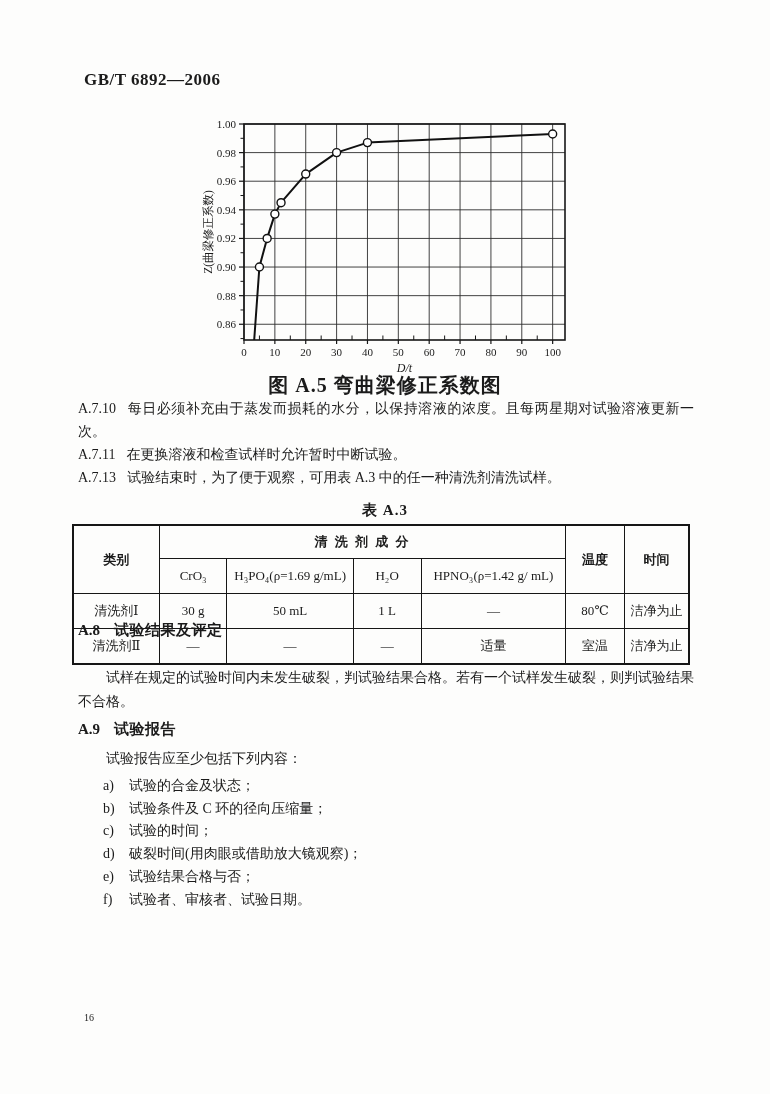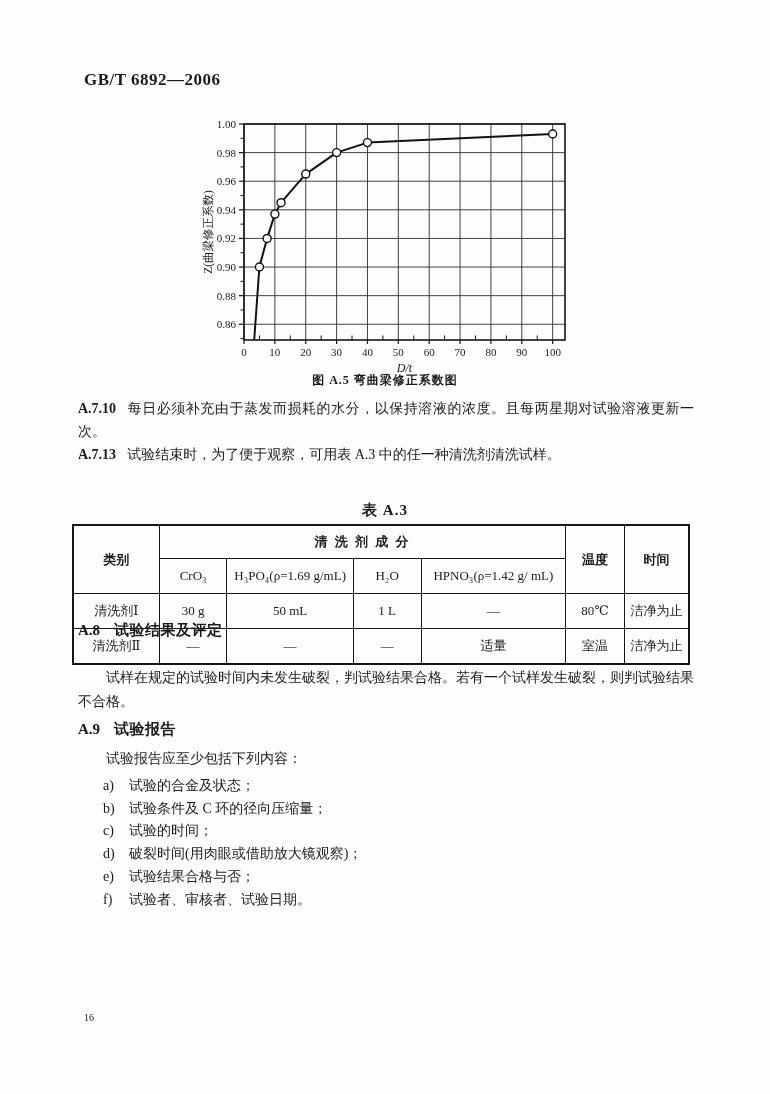--- a/index.html
+++ b/index.html
@@ -4,24 +4,24 @@
 <style>
   html,body{margin:0;padding:0;background:#e8e8e8;}
   .page{
     position:relative;width:770px;height:1094px;margin:0 auto;
     background:#fdfdfc;color:#1b1b1b;overflow:hidden;
     font-family:"Liberation Serif","DejaVu Serif",serif;
   }
   .doc-number{position:absolute;left:84px;top:70px;font-weight:bold;font-size:17px;letter-spacing:.5px;}
   .chart-wrap{position:absolute;left:195px;top:116px;width:380px;height:258px;}
   #chart-svg text{font-family:"Liberation Serif","DejaVu Serif",serif;fill:#1b1b1b;}
-  .figure-caption{position:absolute;left:78px;top:372px;width:614px;text-align:center;font-weight:bold;font-size:12px;letter-spacing:1px;}
+  .figure-caption{position:absolute;left:78px;top:372px;width:614px;text-align:center;font-weight:bold;font-size:20px;letter-spacing:1px;}
   .clauses{position:absolute;left:78px;top:397px;width:616px;font-size:14px;line-height:23px;}
   .clauses p{margin:0;text-align:justify;}
-  .clause-num{font-weight:bold;margin-right:11px;white-space:nowrap;}
+  .clause-num{font-weight:normal;margin-right:11px;white-space:nowrap;}
   .table-caption{position:absolute;left:78px;top:501px;width:614px;text-align:center;font-weight:bold;font-size:15px;letter-spacing:1px;}
   table.cleaning-table{
     position:absolute;left:72px;top:524px;width:618px;
     border-collapse:collapse;font-size:13px;table-layout:fixed;
     border:2px solid #161616;
   }
   table.cleaning-table td{
     border:1.2px solid #161616;text-align:center;vertical-align:middle;padding:5px 2px;
     overflow:hidden;white-space:nowrap;
   }
@@ -133,20 +133,21 @@
         <circle cx="172.46153846153845" cy="26.59602649006624" r="4" fill="#ffffff" stroke="#111" stroke-width="1.4"></circle>
         <circle cx="357.6538461538462" cy="18.01324503311259" r="4" fill="#ffffff" stroke="#111" stroke-width="1.4"></circle>
         <text x="209.5" y="256" text-anchor="middle" font-size="12" font-style="italic">D/t</text>
         <text x="13" y="120" text-anchor="middle" font-size="11.5" transform="rotate(-90 13 116)">Z(曲梁修正系数)</text>
       </svg>
   </div>
   <div class="figure-caption">图 A.5  弯曲梁修正系数图</div>
 
   <div class="clauses">
     <p><span class="clause-num">A.7.10</span><span>每日必须补充由于蒸发而损耗的水分，以保持溶液的浓度。且每两星期对试验溶液更新一次。</span></p>
+    <p><span class="clause-num">A.7.11</span><span>在更换溶液和检查试样时允许暂时中断试验。</span></p>
     <p><span class="clause-num">A.7.13</span><span>试验结束时，为了便于观察，可用表 A.3 中的任一种清洗剂清洗试样。</span></p>
   </div>
 
   <div class="table-caption">表 A.3</div>
 
   <table class="cleaning-table">
     <colgroup>
       <col style="width:14%">
         <col style="width:11%">
         <col style="width:20.5%">

